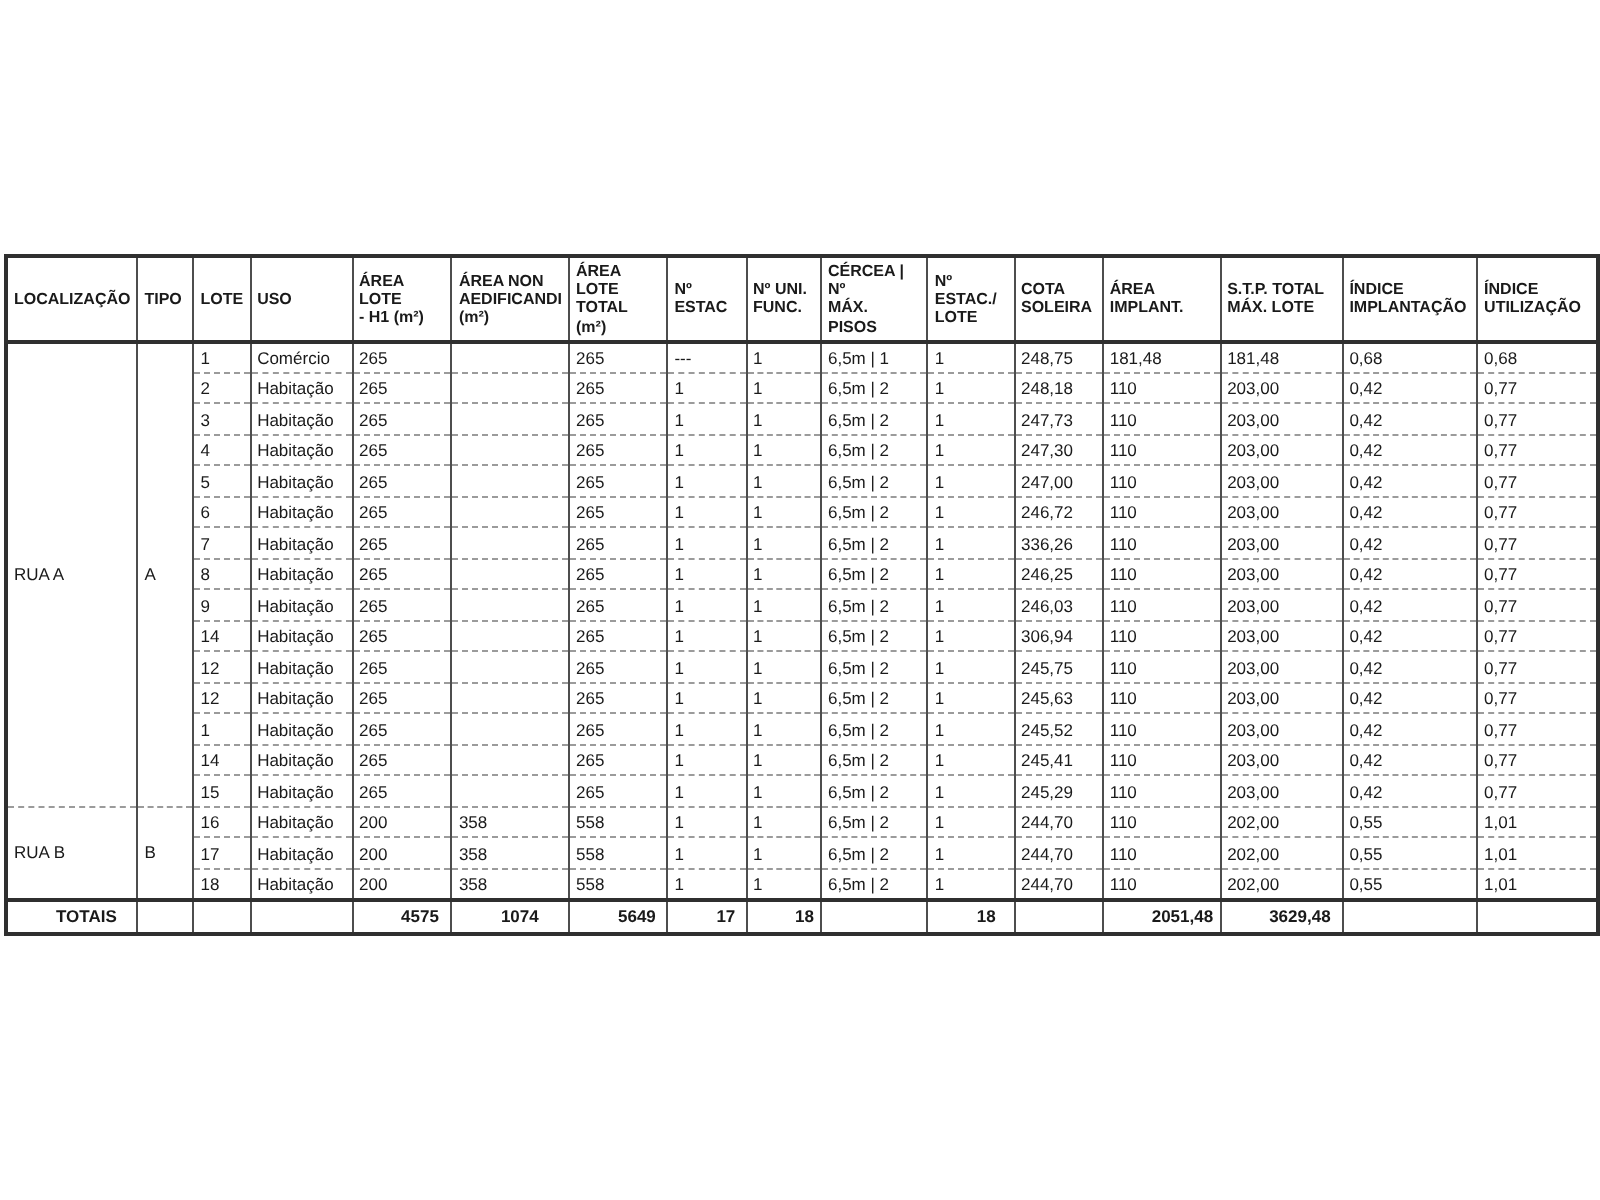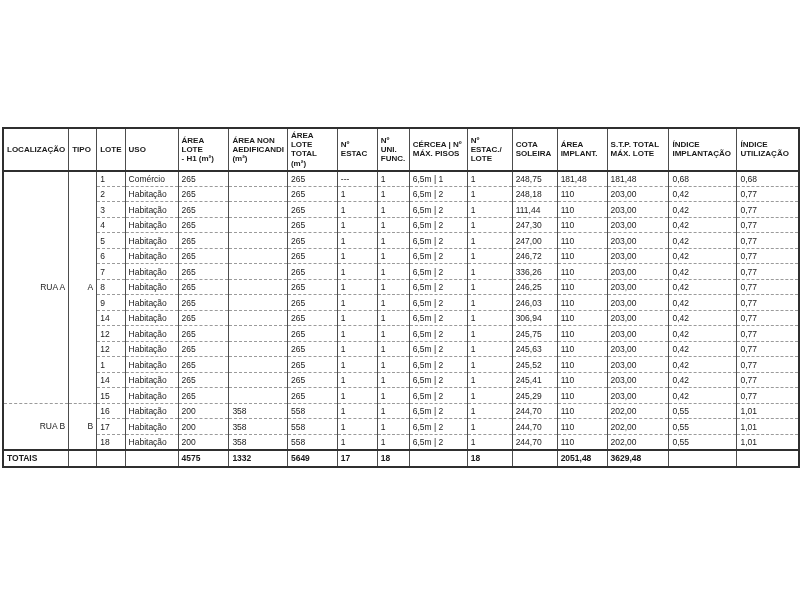--- a/index.html
+++ b/index.html
@@ -55,27 +55,27 @@
     border-left: 1px solid #4d4d4d;
     border-right: 1px solid #4d4d4d;
     border-top: 1px dashed #9b9b9b;
     border-bottom: 1px dashed #9b9b9b;
     overflow: hidden;
   }
   table.lot-table td.group-cell {
     vertical-align: middle;
     border-top: 1px dashed #9b9b9b;
     border-bottom: 1px dashed #9b9b9b;
-    text-align: right;
   }
   table.lot-table tr.totals-row td {
     font-weight: bold;
     height: 17px;
     border-top: 2px solid #2f2f2f;
     border-bottom: none;
+    padding-left: 24px;
   }
 </style>
 </head>
 <body>
 
 <div class="page">
   <div class="table-wrap">
     <table class="lot-table">
       <colgroup>
           <col style="width: 65px;">
@@ -166,21 +166,21 @@
           <tr>
             <td>3</td>
             <td>Habitação</td>
             <td>265</td>
             <td></td>
             <td>265</td>
             <td>1</td>
             <td>1</td>
             <td>6,5m | 2</td>
             <td>1</td>
-            <td>111,44</td>
+            <td>247,73</td>
             <td>110</td>
             <td>203,00</td>
             <td>0,42</td>
             <td>0,77</td>
           </tr>
           <tr>
             <td>4</td>
             <td>Habitação</td>
             <td>265</td>
             <td></td>
@@ -420,21 +420,21 @@
             <td>202,00</td>
             <td>0,55</td>
             <td>1,01</td>
           </tr>
           <tr class="totals-row">
             <td>TOTAIS</td>
             <td></td>
             <td></td>
             <td></td>
             <td>4575</td>
-            <td>1332</td>
+            <td>1074</td>
             <td>5649</td>
             <td>17</td>
             <td>18</td>
             <td></td>
             <td>18</td>
             <td></td>
             <td>2051,48</td>
             <td>3629,48</td>
             <td></td>
             <td></td>

